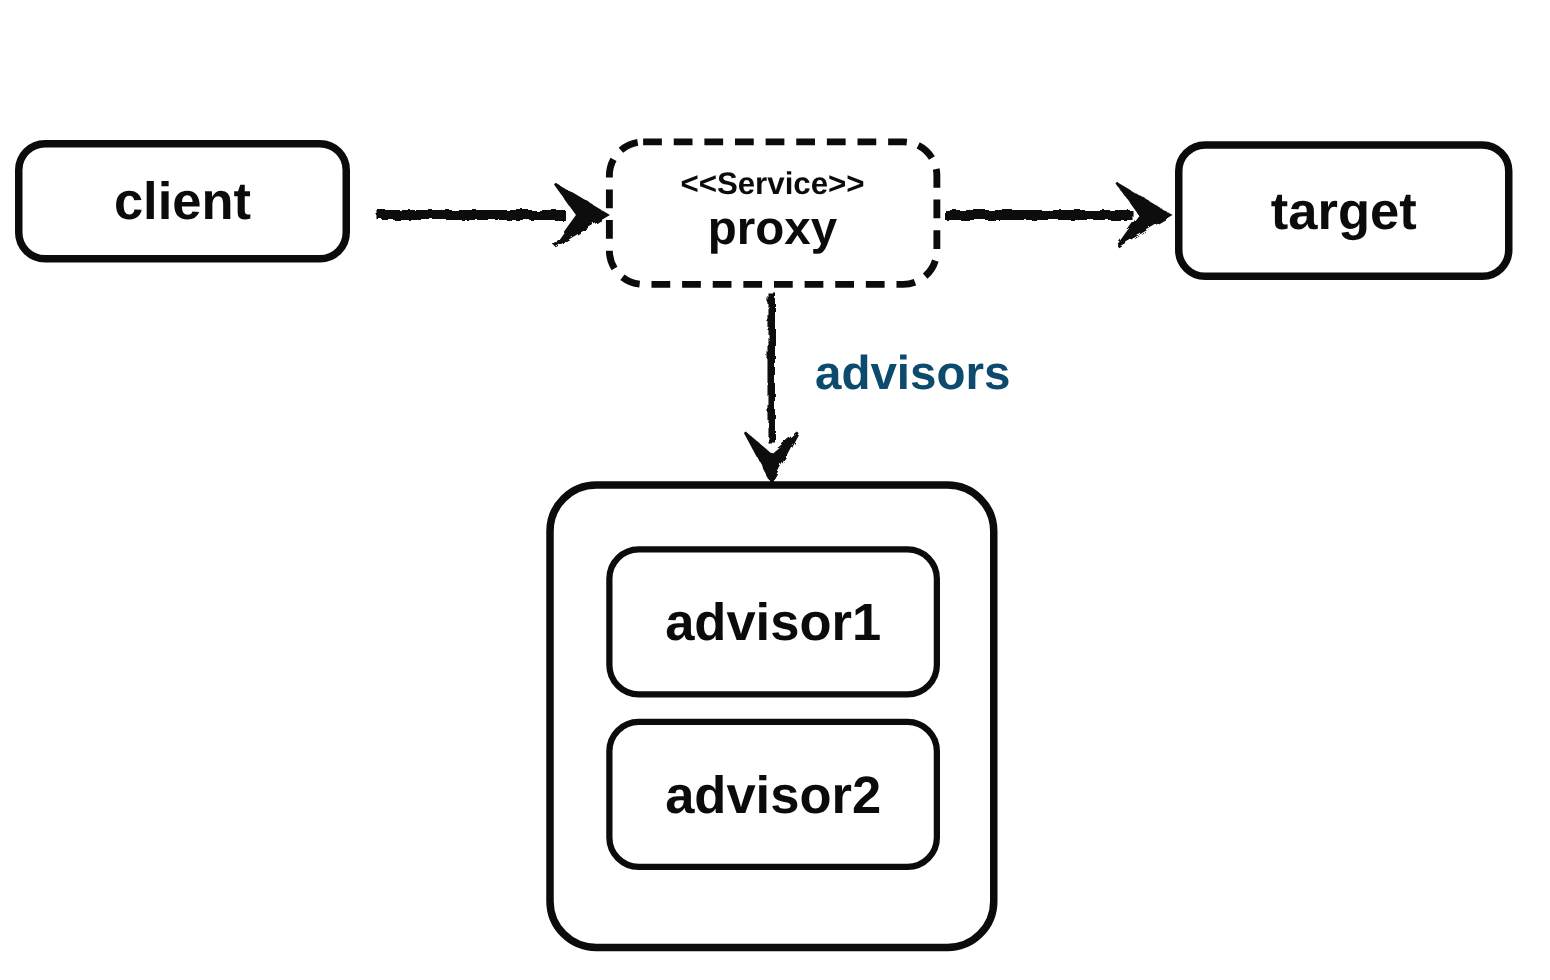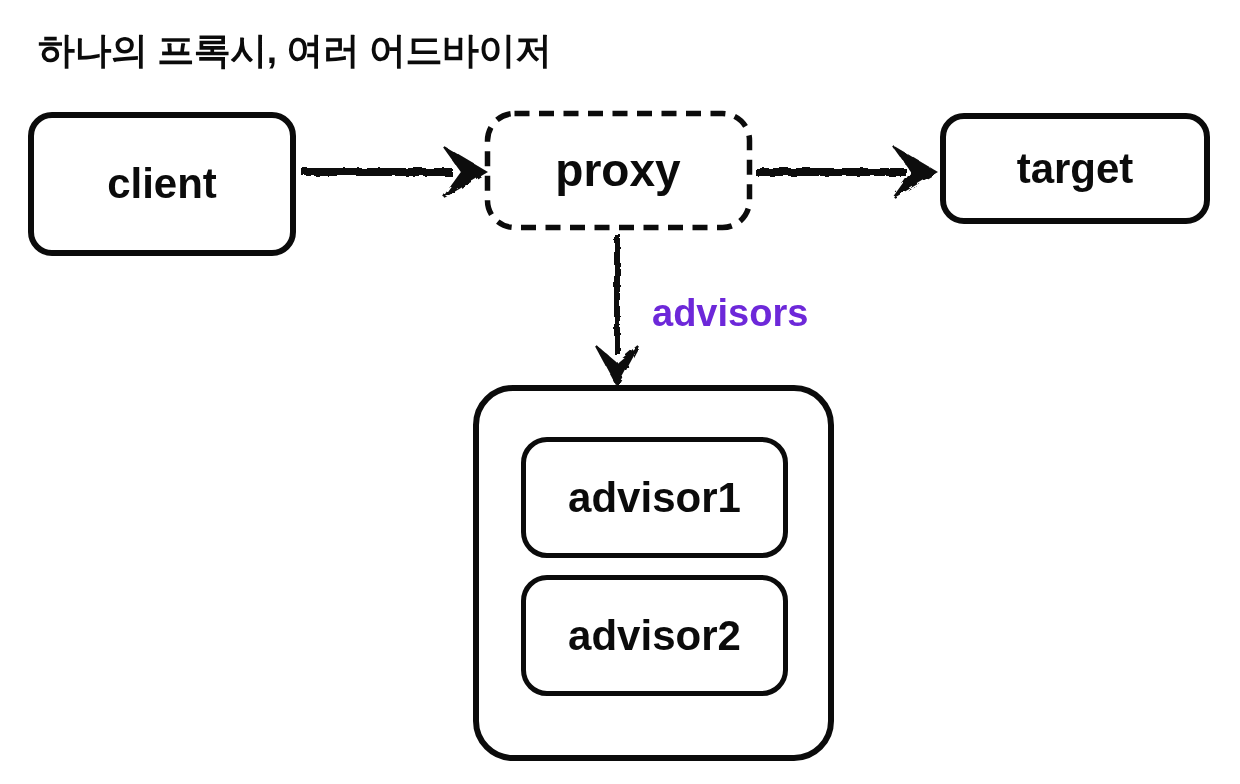--- a/index.html
+++ b/index.html
@@ -31,63 +31,62 @@
     background: #ffffff;
     border: 6px solid #0b0b0b;
     border-radius: 24px;
     display: flex;
     align-items: center;
     justify-content: center;
     font-weight: 700;
     font-size: 42px;
     box-sizing: border-box;
   }
-  .node-client { left: 28px;  top: 112px; width: 268px; height: 144px; }
+  .node-client { left: 12px;  top: 112px; width: 268px; height: 98px; }
   .node-target { left: 940px; top: 113px; width: 270px; height: 111px; }
 
   
   .node-proxy {
     position: absolute;
     left: 485px; top: 111px; width: 266px; height: 118px;
     display: flex;
     flex-direction: column;
     align-items: center;
     justify-content: center;
     box-sizing: border-box;
   }
   .proxy-stereotype {
     font-size: 25px;
     font-weight: 700;
     line-height: 1.1;
   }
   .proxy-label {
-    font-size: 46px;
+    font-size: 38px;
     font-weight: 700;
     line-height: 1.15;
   }
   .advisors-label {
     position: absolute;
     left: 652px;
-    top: 292px;
+    top: 278px;
     font-size: 38px;
     font-weight: 700;
-    color: #6d28d9;
+    color: #0c4a6e;
     white-space: nowrap;
   }
   .advisors-container {
     position: absolute;
     left: 437px;
     top: 385px;
     width: 361px;
     height: 376px;
     border: 6px solid #0b0b0b;
     border-radius: 40px;
     background: #ffffff;
     box-sizing: border-box;
-    margin-left: 36px;
   }
   .advisor-box {
     position: absolute;
     left: 42px;
     width: 267px;
     height: 121px;
     border: 5px solid #0b0b0b;
     border-radius: 26px;
     background: #ffffff;
     display: flex;
@@ -106,21 +105,20 @@
     width: 1240px;
     height: 784px;
     pointer-events: none;
   }
 </style>
 </head>
 <body>
 
 <div class="canvas">
 
-  <div class="diagram-title">하나의 프록시, 여러 어드바이저</div>
 
   <svg class="edge-layer" width="1240" height="784" viewBox="0 0 1240 784" xmlns="http://www.w3.org/2000/svg">
     <defs>
       <filter id="roughen" x="-15%" y="-15%" width="130%" height="130%">
         <feTurbulence type="fractalNoise" baseFrequency="0.09" numOctaves="3" seed="7" result="n"></feTurbulence>
         <feDisplacementMap in="SourceGraphic" in2="n" scale="4.5"></feDisplacementMap>
       </filter>
     </defs>
 
     <rect x="487.5" y="113.5" width="262" height="114" rx="27" fill="none" stroke="#0b0b0b" stroke-width="5.5" stroke-dasharray="15 9.5"></rect>
@@ -139,20 +137,21 @@
       <line x1="617" y1="234" x2="617" y2="354" stroke-width="6"></line>
       <path d="M596,346 L617,385 L638,346 L617,364 Z" stroke-width="2"></path>
     </g>
   </svg>
 
   <div class="node node-client">
     <span>client</span>
   </div>
 
   <div class="node-proxy">
+    <span class="proxy-stereotype">&lt;&lt;Service&gt;&gt;</span>
     <span class="proxy-label">proxy</span>
   </div>
 
   <div class="node node-target">
     <span>target</span>
   </div>
 
   <div class="advisors-label">advisors</div>
 
   <div class="advisors-container">

